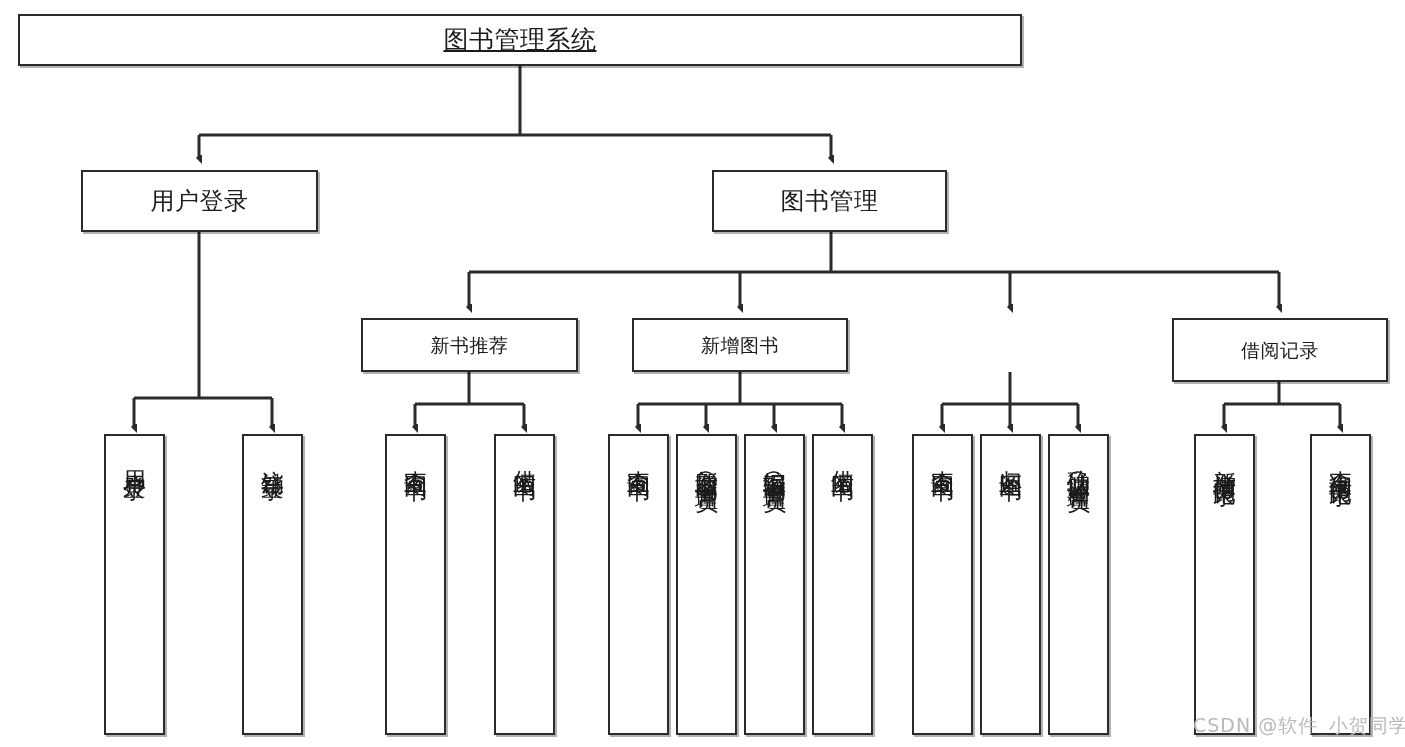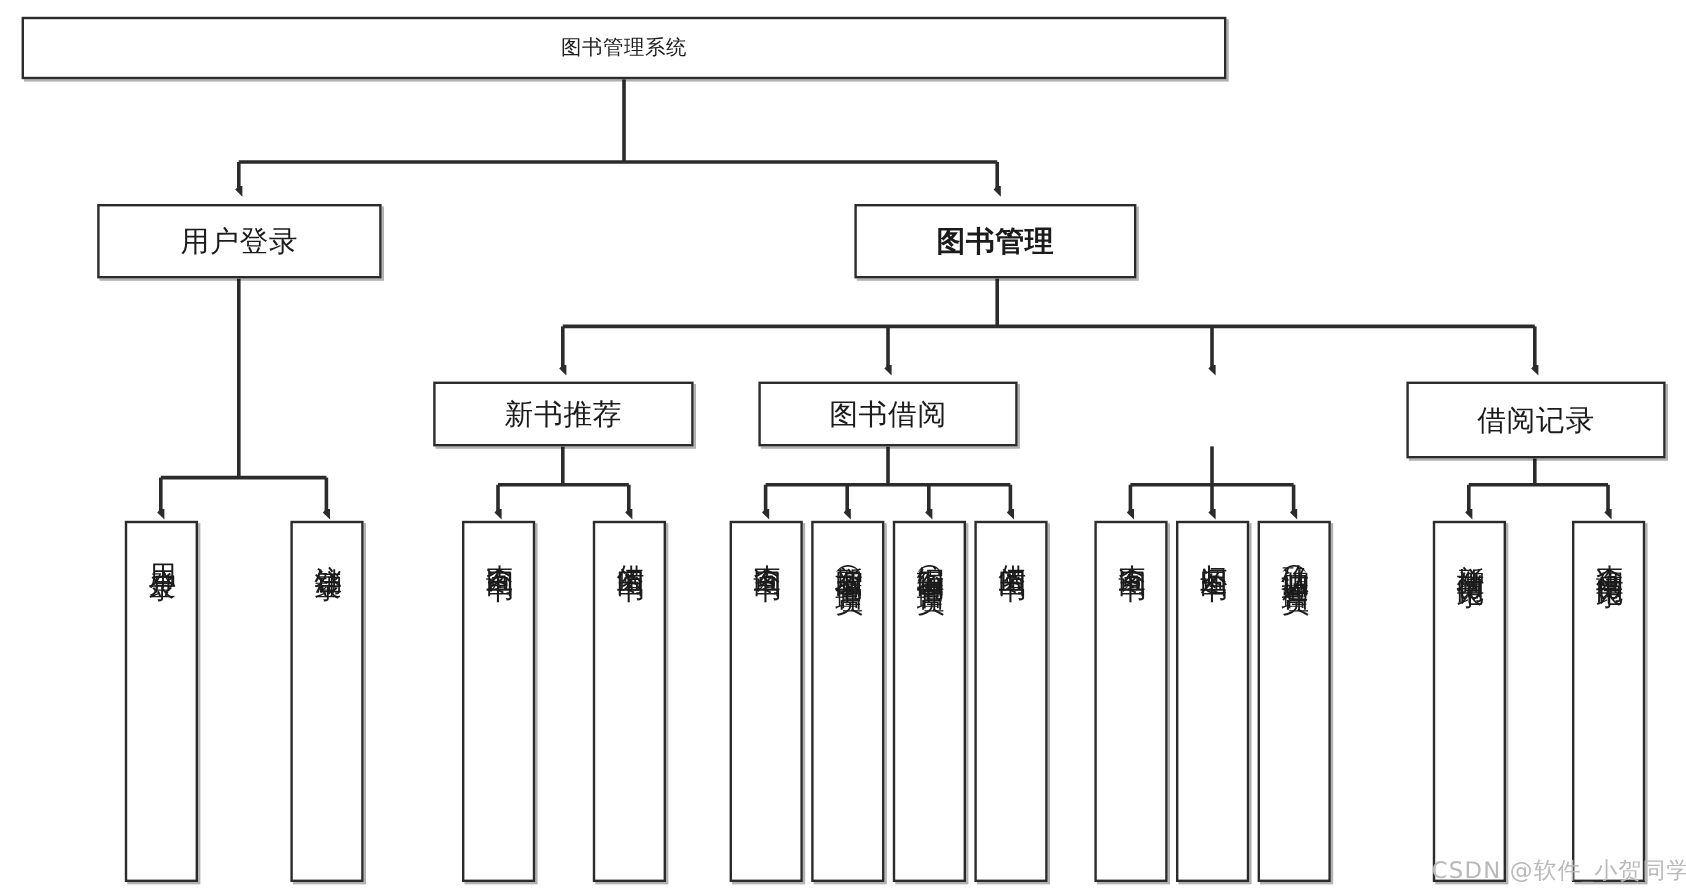--- a/index.html
+++ b/index.html
@@ -38,23 +38,23 @@
     justify-content: center;
     text-align: center;
     color: #1b1b1b;
   }
   .node .label {
     display: block;
     line-height: 1.18;
     letter-spacing: 0.5px;
     white-space: pre-line;
   }
-  .node.root .label { font-size: 17px; }
+  .node.root .label { font-size: 25px; text-decoration: underline; }
   .node.level2 .label { font-size: 24px; }
-  .node.level3 .label { font-size: 24px; }
+  .node.level3 .label { font-size: 19px; }
   .node.leaf {
     align-items: flex-start;
     padding-top: 16px;
   }
   .node.leaf .label {
     font-size: 23px;
     writing-mode: vertical-rl;
     text-orientation: upright;
     letter-spacing: 3px;
     line-height: 1.0;
@@ -124,29 +124,29 @@
     </g>
   </svg>
 
   <div class="node root" style="left:18px; top:14px; width:1004px; height:52px;">
     <span class="label">图书管理系统</span>
   </div>
 
   <div class="node level2" style="left:81px; top:170px; width:237px; height:62px;">
     <span class="label">用户登录</span>
   </div>
-  <div class="node level2" style="left:712px; top:170px; width:235px; height:62px;font-weight:bold;">
+  <div class="node level2" style="left:712px; top:170px; width:235px; height:62px;">
     <span class="label">图书管理</span>
   </div>
 
   <div class="node level3" style="left:361px; top:318px; width:217px; height:54px;">
     <span class="label">新书推荐</span>
   </div>
   <div class="node level3" style="left:632px; top:318px; width:216px; height:54px;">
-    <span class="label">图书借阅</span>
+    <span class="label">新增图书</span>
   </div>
   <div class="node level3" style="left:1172px; top:318px; width:216px; height:64px;">
     <span class="label">借阅记录</span>
   </div>
 
   <div class="node leaf" style="left:104px; top:434px; width:61px; height:301px;">
     <span class="label">用户登录</span>
   </div>
   <div class="node leaf" style="left:242px; top:434px; width:61px; height:301px;">
     <span class="label">注销登录</span>

